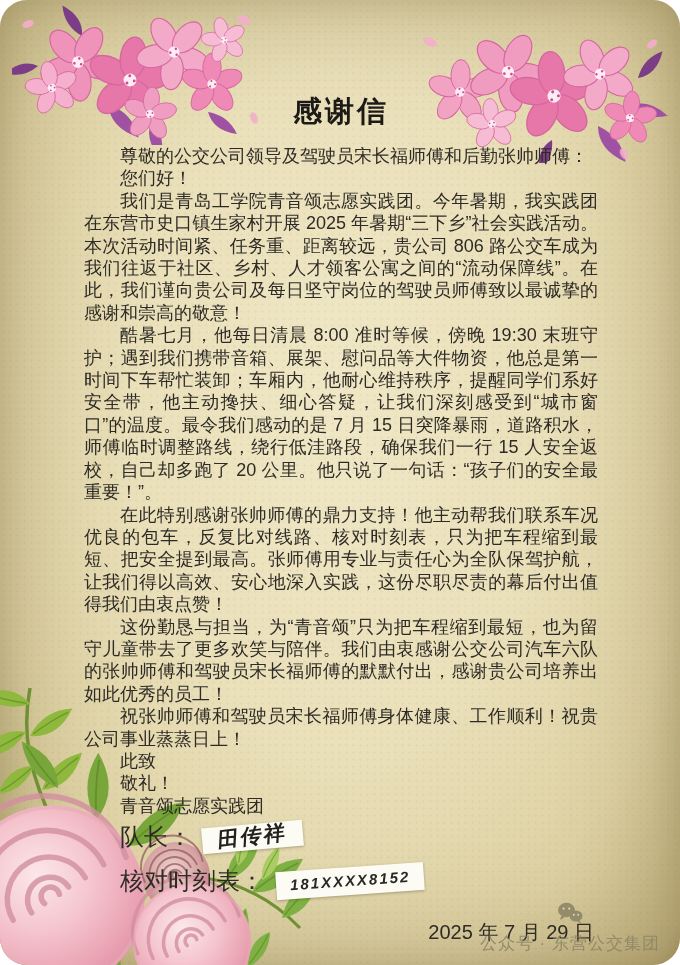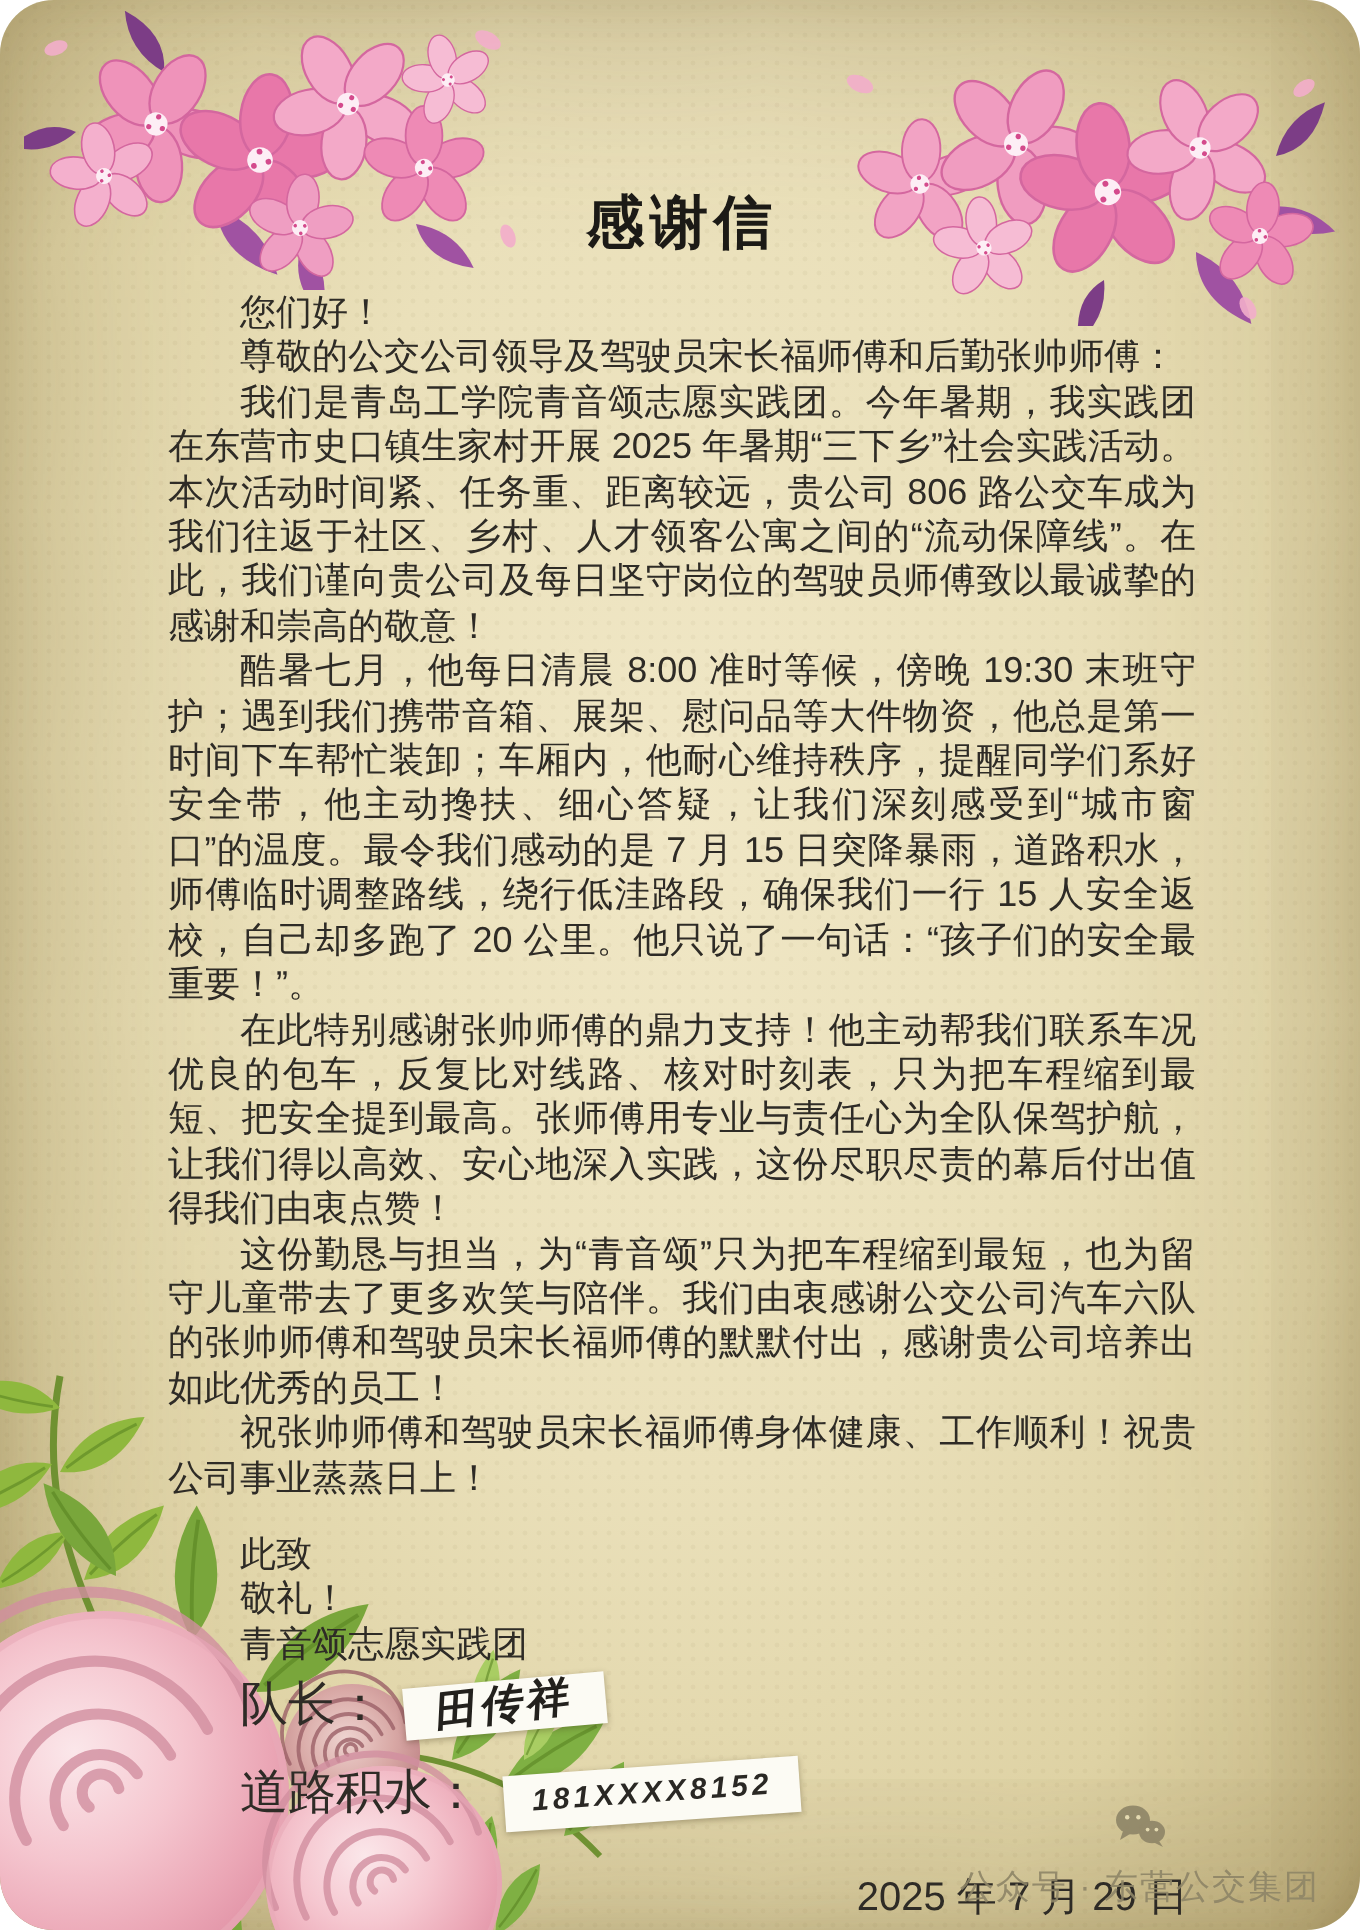--- a/index.html
+++ b/index.html
@@ -16,21 +16,21 @@
     background-size:7px 7px;
   }
   .deco{position:absolute;z-index:1;pointer-events:none;}
   .deco-tl{left:12px;top:0;}
   .deco-tr{left:402px;top:8px;}
   .deco-bl{left:0;top:670px;}
   .letter{position:absolute;left:84px;width:514px;top:92px;z-index:2;color:#2e2b26;}
   .title{margin:0 0 13px;text-align:center;font-size:29px;font-weight:bold;letter-spacing:3px;color:#1c1a16;}
   .ln{margin:0;font-size:18px;line-height:22.4px;text-align:justify;text-indent:2em;
       font-family:"Liberation Sans",sans-serif;}
-  .closing{margin-left:2em;font-size:18px;line-height:22.4px;margin-top:16px;}
+  .closing{margin-left:2em;font-size:18px;line-height:22.4px;}
   .closing .cl{margin:0;}
   .sig-row{display:flex;align-items:center;margin-top:7px;}
   .sig-label{font-size:24px;}
   .sig-strip{
     background:#fcfbf4;margin-left:10px;padding:1px 16px 3px;
     transform:rotate(-5deg);box-shadow:0 1px 3px rgba(60,50,20,.35);
     font-family:"DejaVu Serif",serif;font-size:21px;font-weight:bold;color:#23211d;
   }
   .sig-strip span{display:inline-block;transform:skewX(-10deg) rotate(-2deg);letter-spacing:2px;}
   .phone-row{display:flex;align-items:center;margin-top:16px;}
@@ -184,40 +184,40 @@
       <use href="#leafSym" transform="translate(150,286) rotate(30) scale(1.8)"></use>
       <use href="#leafSym" transform="translate(108,262) rotate(100) scale(1.4)"></use>
     </g>
     <use href="#roseMauve" transform="translate(176,206) scale(0.74)"></use>
     <use href="#rosePink" transform="translate(52,228) scale(1.85)"></use>
     <use href="#rosePink" transform="translate(192,272) scale(1.18)"></use>
   </svg>
 
   <div class="letter">
     <h1 class="title">感谢信</h1>
+    <p class="ln">尊敬的公交公司领导及驾驶员宋长福师傅和后勤张帅师傅：</p>
     <p class="ln">您们好！</p>
-    <p class="ln">尊敬的公交公司领导及驾驶员宋长福师傅和后勤张帅师傅：</p>
     <p class="ln">我们是青岛工学院青音颂志愿实践团。今年暑期，我实践团在东营市史口镇生家村开展 2025 年暑期“三下乡”社会实践活动。本次活动时间紧、任务重、距离较远，贵公司 806 路公交车成为我们往返于社区、乡村、人才领客公寓之间的“流动保障线”。在此，我们谨向贵公司及每日坚守岗位的驾驶员师傅致以最诚挚的感谢和崇高的敬意！</p>
     <p class="ln">酷暑七月，他每日清晨 8:00 准时等候，傍晚 19:30 末班守护；遇到我们携带音箱、展架、慰问品等大件物资，他总是第一时间下车帮忙装卸；车厢内，他耐心维持秩序，提醒同学们系好安全带，他主动搀扶、细心答疑，让我们深刻感受到“城市窗口”的温度。最令我们感动的是 7 月 15 日突降暴雨，道路积水，师傅临时调整路线，绕行低洼路段，确保我们一行 15 人安全返校，自己却多跑了 20 公里。他只说了一句话：“孩子们的安全最重要！”。</p>
     <p class="ln">在此特别感谢张帅师傅的鼎力支持！他主动帮我们联系车况优良的包车，反复比对线路、核对时刻表，只为把车程缩到最短、把安全提到最高。张师傅用专业与责任心为全队保驾护航，让我们得以高效、安心地深入实践，这份尽职尽责的幕后付出值得我们由衷点赞！</p>
     <p class="ln">这份勤恳与担当，为“青音颂”只为把车程缩到最短，也为留守儿童带去了更多欢笑与陪伴。我们由衷感谢公交公司汽车六队的张帅师傅和驾驶员宋长福师傅的默默付出，感谢贵公司培养出如此优秀的员工！</p>
     <p class="ln">祝张帅师傅和驾驶员宋长福师傅身体健康、工作顺利！祝贵公司事业蒸蒸日上！</p>
 
     <div class="closing">
       <p class="cl">此致</p>
       <p class="cl">敬礼！</p>
       <p class="cl">青音颂志愿实践团</p>
       <div class="sig-row">
         <span class="sig-label">队长：</span>
         <span class="sig-strip">
           <span>田传祥</span>
         </span>
       </div>
       <div class="phone-row">
-        <span class="sig-label">道路积水：</span>
+        <span class="sig-label">核对时刻表：</span>
         <span class="phone-strip">
           <span>181XXXX8152</span>
         </span>
       </div>
     </div>
     <div class="date-row">2025 年 7 月 29 日</div>
   </div>
 
   <div class="footer">
     <svg width="26" height="22" viewBox="0 0 26 22">

